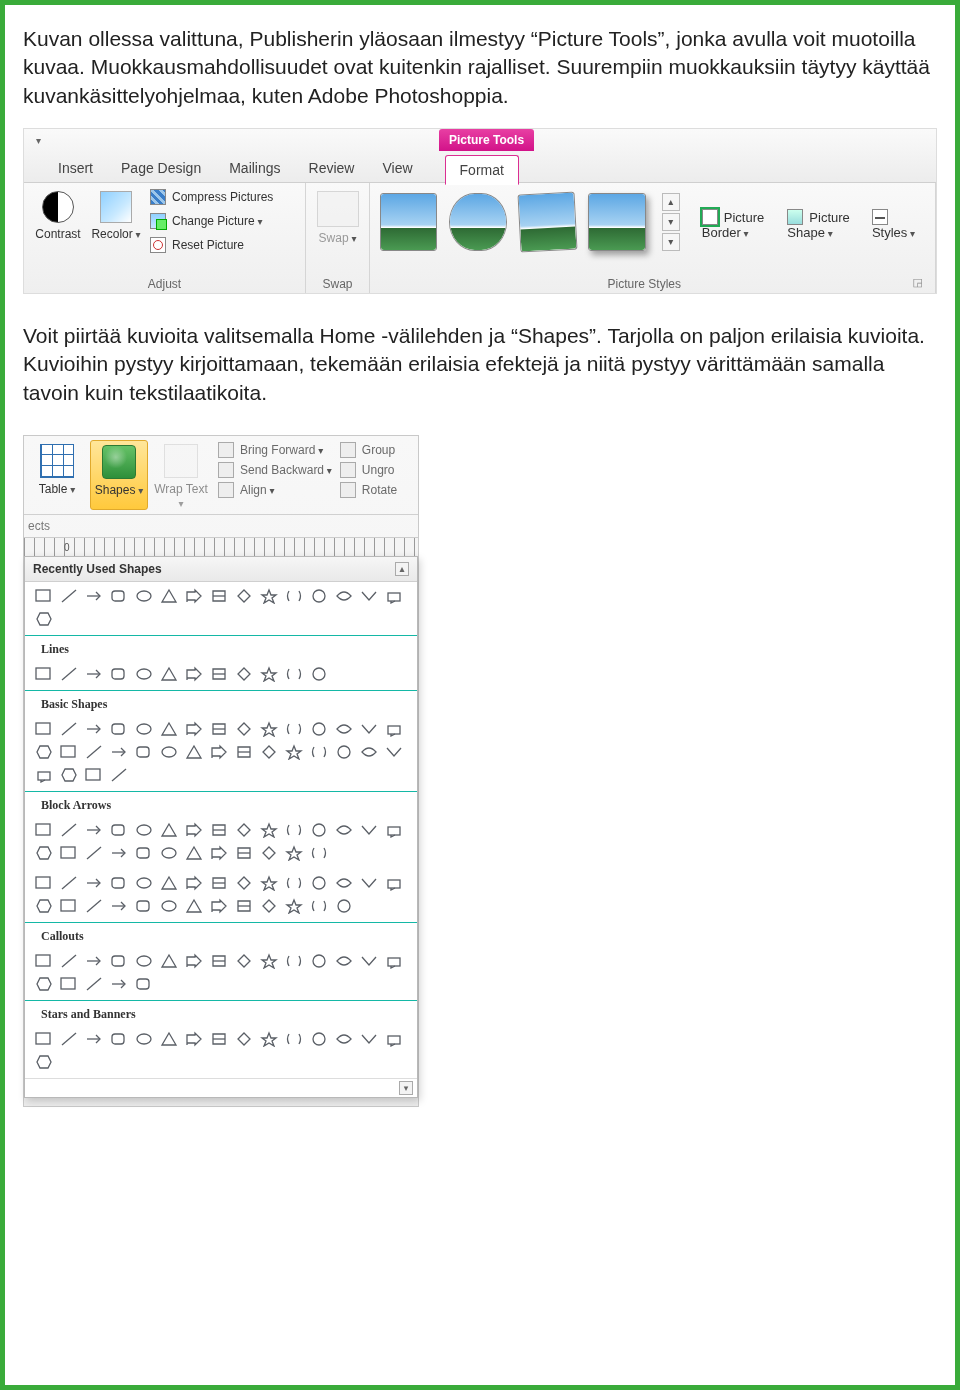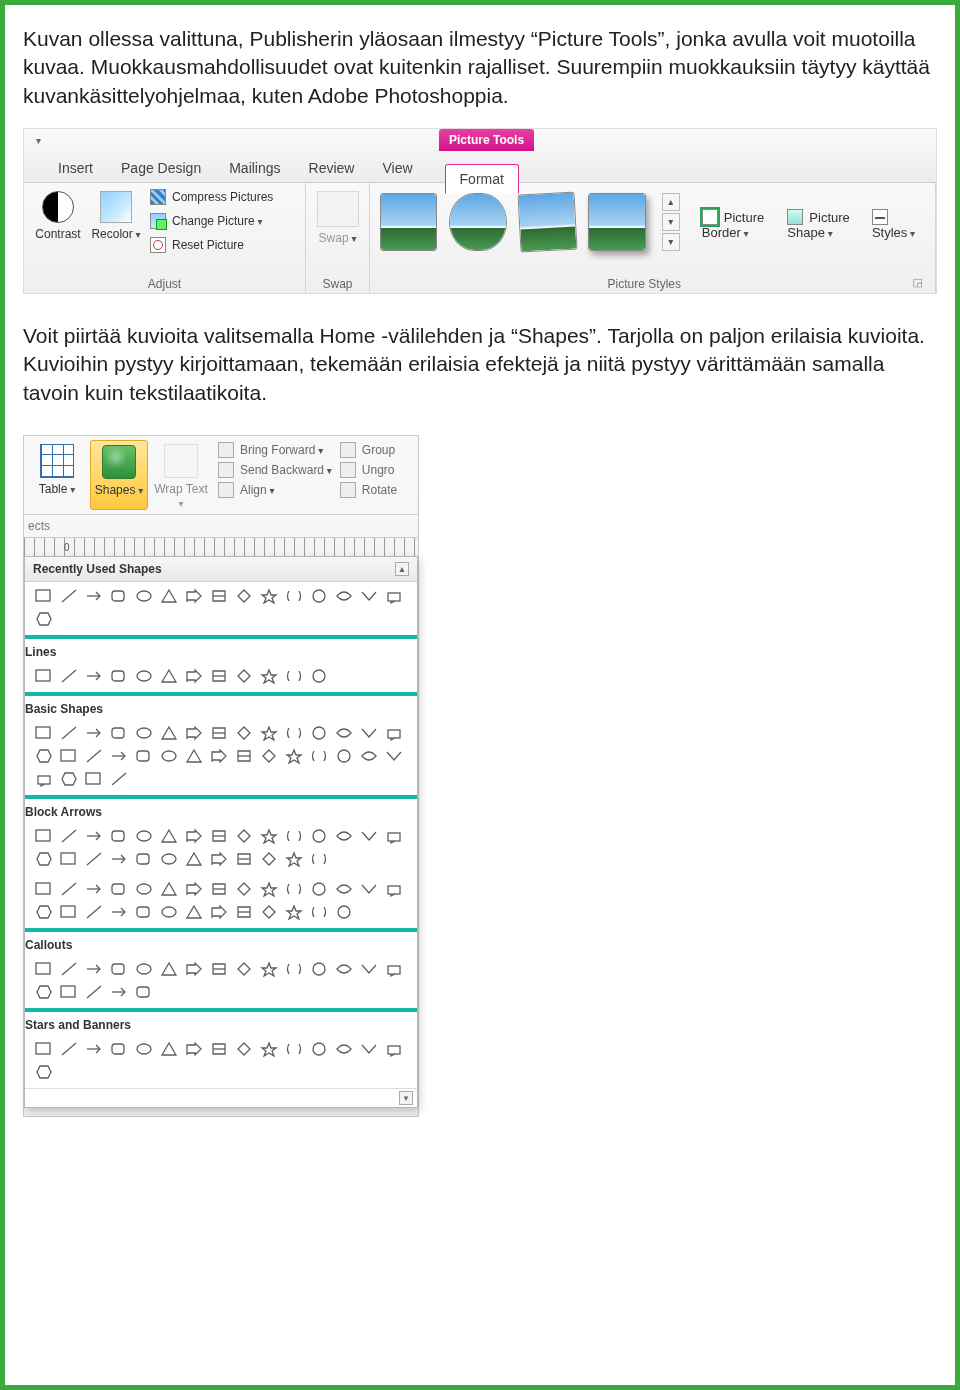--- a/index.html
+++ b/index.html
@@ -30,21 +30,21 @@
   }
   .tabrow {
     position: absolute; bottom: 0; left: 8px; right: 0; height: 30px; display: flex; align-items: flex-end;
   }
   .tab {
     font-size: 14px; color: #444; padding: 6px 14px 6px 14px; cursor: default;
   }
   .tab.active {
     background: #fff; border: 1px solid #db2e92; border-bottom: 1px solid #fff;
     border-top-left-radius: 3px; border-top-right-radius: 3px;
-    position: relative; top: 12px;
+    position: relative; top: 3px;
   }
   .tabrow .spacer { flex: 0 0 auto; }
   .ribbon1-body { display: flex; background: linear-gradient(#f9f9f9,#efefef); height: 110px; }
   .group {
     border-right: 1px solid #d5d5d5; padding: 4px 6px 2px 6px; display: flex; flex-direction: column;
     justify-content: space-between;
   }
   .group-title { text-align: center; font-size: 12px; color: #666; padding-top: 2px; }
   .adjust-content { display: flex; gap: 2px; }
   .bigbtn {
@@ -119,21 +119,21 @@
     box-shadow: 2px 3px 8px rgba(0,0,0,.18);
     font-size:12px;
   }
   .sp-header{
     background:linear-gradient(#f6f6f6,#e9e9e9);
     border-bottom:1px solid #cfcfcf;
     font-weight:700; color:#333; padding:5px 8px;
     display:flex;justify-content:space-between;align-items:center;
   }
   .sp-scroll{ width:14px;height:14px;border:1px solid #aaa;background:#f3f3f3;text-align:center;font-size:9px;color:#666;line-height:12px;}
-  .sp-cat{ font-weight:700;color:#333;padding:6px 0 3px;border-top:4px solid #14b8a6;}
+  .sp-cat{ font-weight:700;color:#333;padding:6px 16px 3px;border-top:1px solid #14b8a6;font-family:Liberation Serif, serif;}
   .sp-grid{ display:flex; flex-wrap:wrap; gap:3px 3px; padding:4px 8px 6px;}
   .sh{ width:22px;height:20px;display:flex;align-items:center;justify-content:center;}
   .sh svg{ width:18px;height:16px;stroke:#5a5f66;fill:none;stroke-width:1.3;}
   .sp-footer{ display:flex;justify-content:flex-end;padding:2px 4px;border-top:1px solid #ddd;}
   .obj-label{ font-size:12px;color:#777;padding:4px 4px;}
   .below-panel{height:8px;}
 </style>
 </head>
 <body>
 

